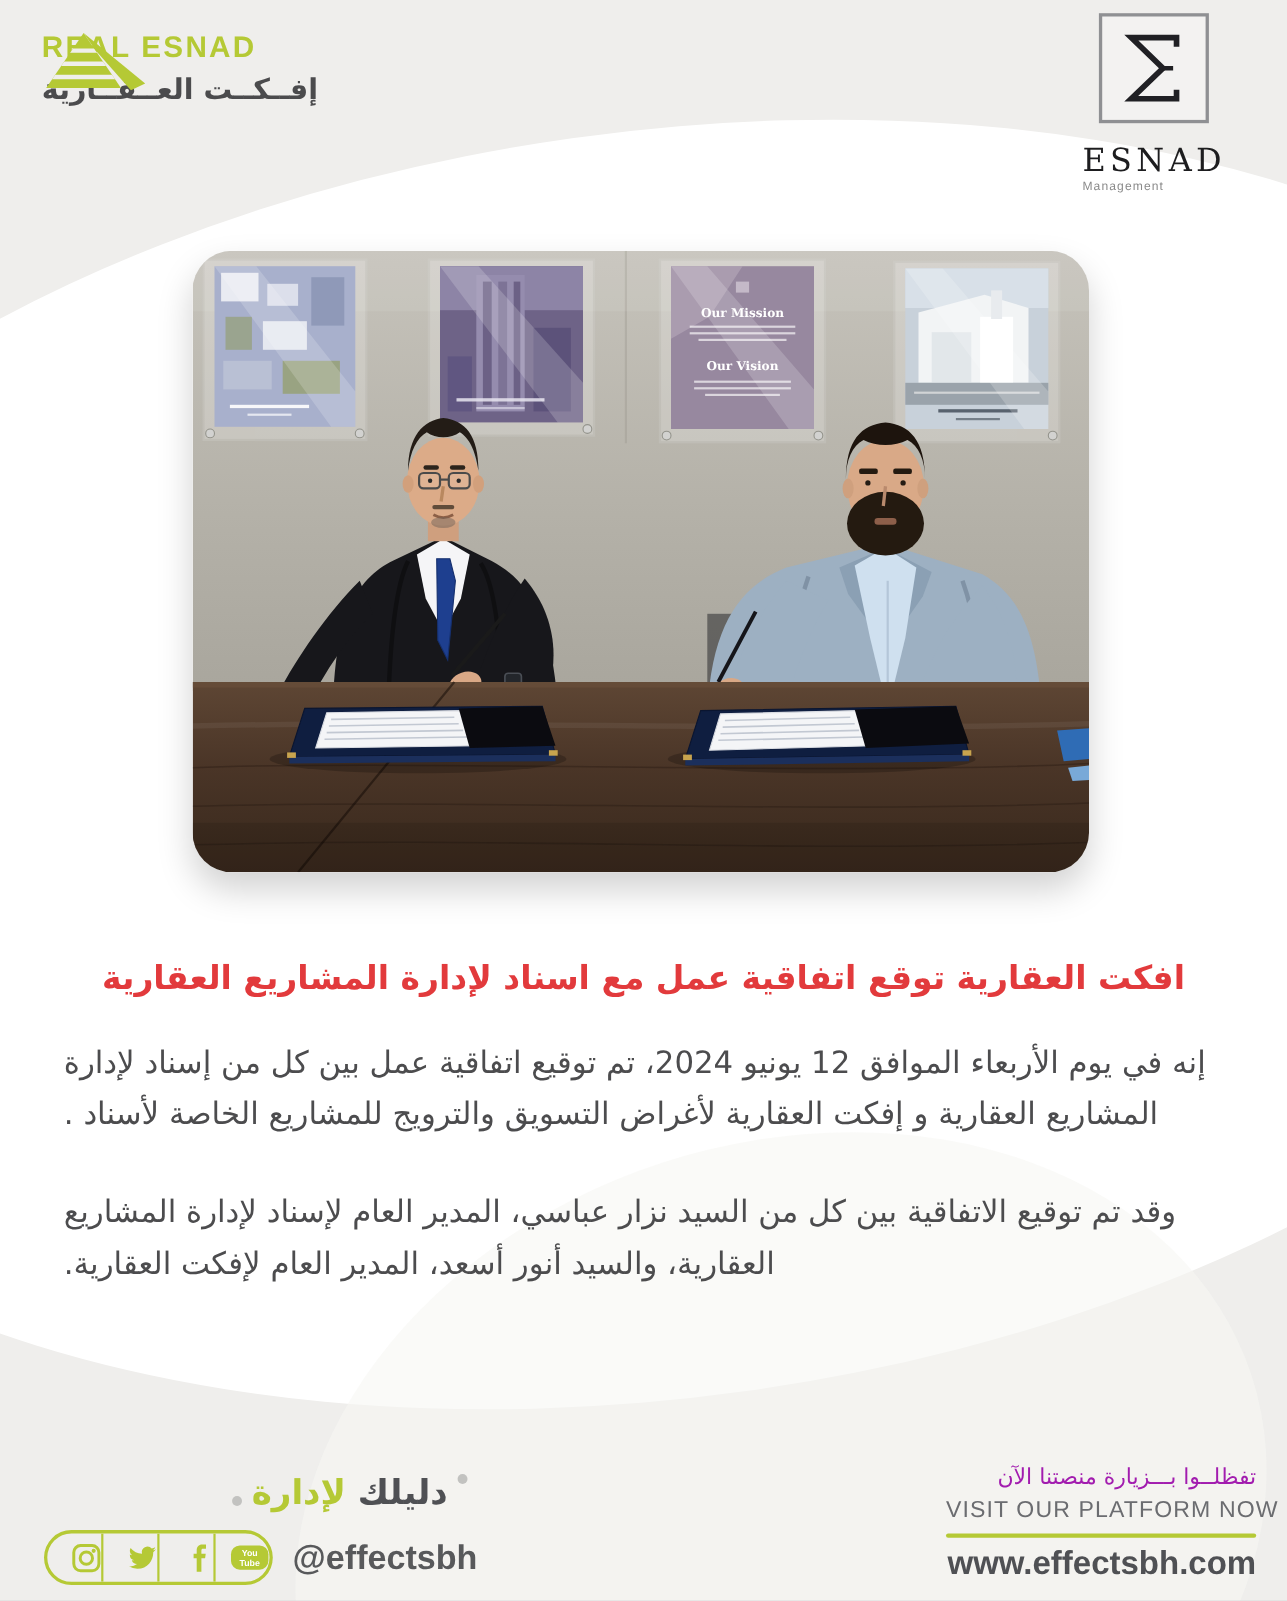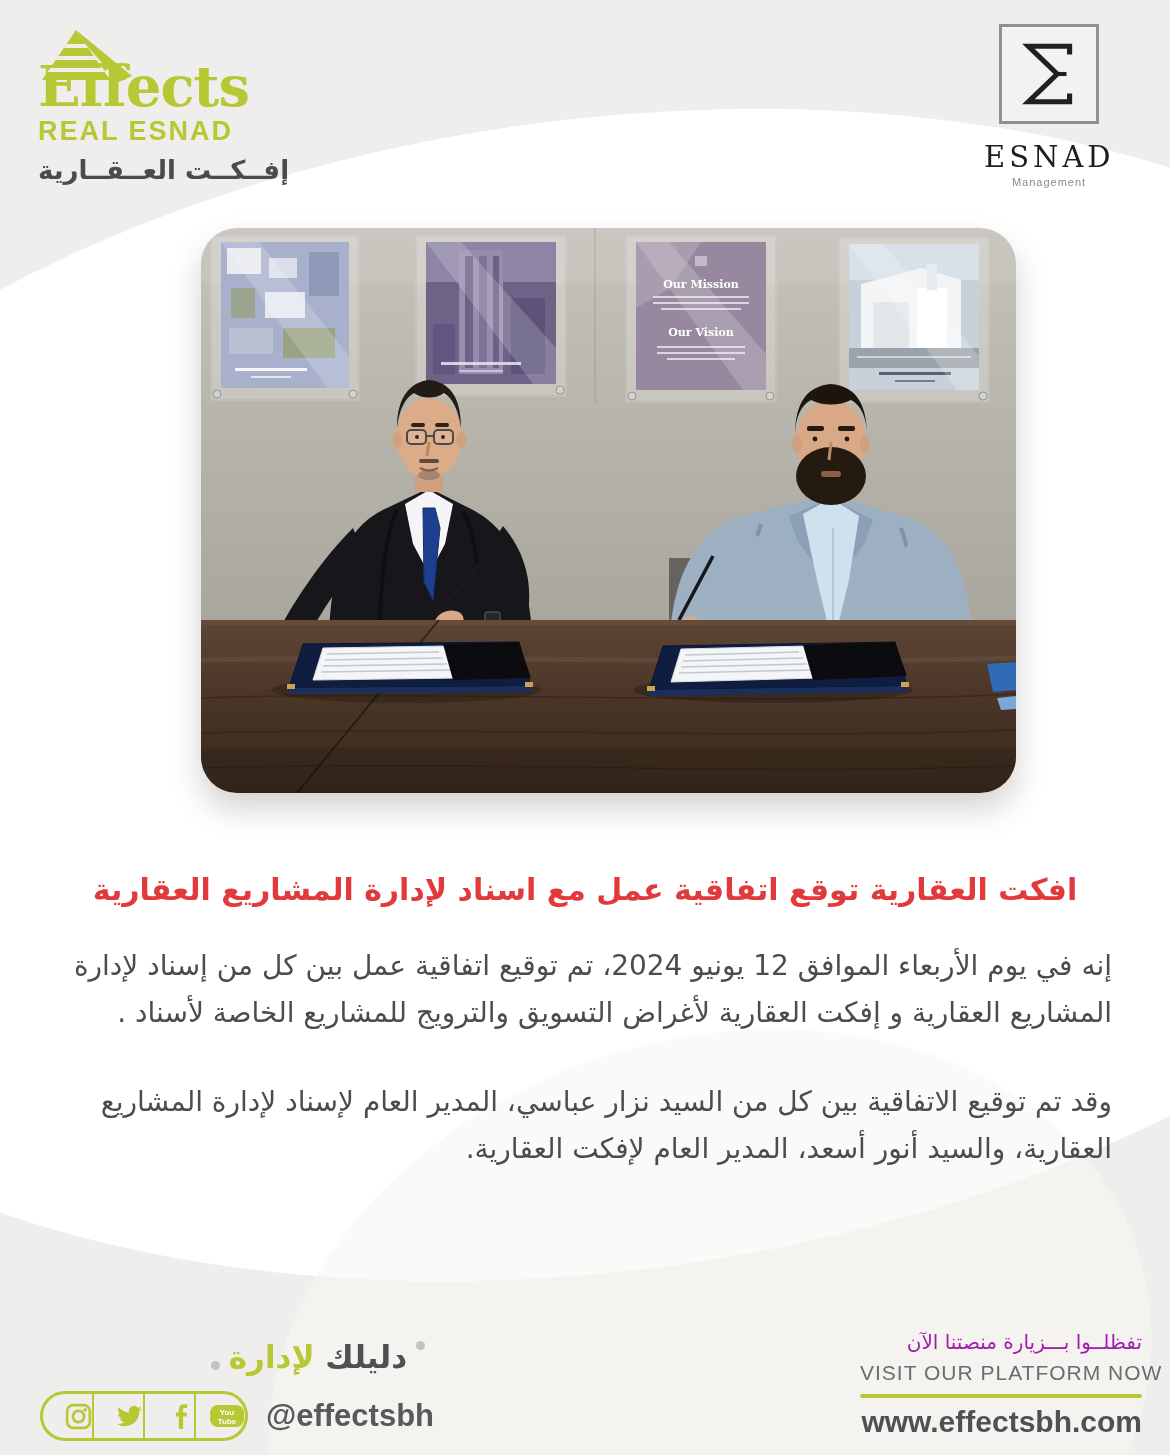--- a/index.html
+++ b/index.html
@@ -11,37 +11,37 @@
 
   
   .logo{position:absolute;left:38px;top:26px;width:260px;}
   .logo-icon{position:absolute;top:4px;left:2px;}
   .logo-name{padding-top:32px;font-family:"DejaVu Serif",serif;font-weight:bold;
              font-size:56px;line-height:1.0;color:#b5c935;letter-spacing:-1px;}
   .logo-tagline{font-family:"Liberation Sans",sans-serif;font-weight:bold;font-size:27px;
                 color:#b5c935;letter-spacing:2px;margin-top:2px;}
   .logo-arabic{direction:rtl;text-align:left;font-weight:bold;font-size:26px;color:#4b4b4d;margin-top:8px;}
 
-  .esnad{position:absolute;top:24px;right:56px;width:130px;text-align:center;}
+  .esnad{position:absolute;top:12px;right:56px;width:130px;}
   .esnad-box{width:94px;height:94px;border:3px solid #8f9093;margin:0 auto;
              display:flex;align-items:center;justify-content:center;background:rgba(255,255,255,0.25);}
   .esnad-name{margin-top:16px;font-family:"DejaVu Serif",serif;font-size:29px;
               letter-spacing:4px;color:#1d1d1f;}
   .esnad-sub{font-size:11px;color:#8a8a8a;letter-spacing:1px;margin-top:2px;
              font-family:"Liberation Sans",sans-serif;}
 
   
   .photo{position:absolute;left:175px;top:228px;width:815px;height:565px;border-radius:36px;
-         overflow:hidden;box-shadow:0 16px 32px rgba(0,0,0,0.18);margin-left:26px;}
+         overflow:hidden;box-shadow:0 16px 32px rgba(0,0,0,0.18);}
   .photo svg{display:block;}
 
   
   .headline{position:absolute;top:872px;left:70px;right:70px;direction:rtl;text-align:center;
             color:#e23a3c;font-size:30px;font-weight:bold;}
-  .para{position:absolute;left:58px;right:58px;direction:rtl;text-align:right;
+  .para{position:absolute;left:58px;right:58px;direction:rtl;text-align:left;
         color:#4c4c4e;font-size:28px;line-height:1.68;}
   .p1{top:942px;}
   .p2{top:1078px;}
 
   
   .footer-left{position:absolute;left:40px;bottom:14px;}
   .tagline{direction:rtl;text-align:right;font-size:31px;font-weight:bold;margin-bottom:16px;white-space:nowrap;}
   .t-gray{color:#4f5054;}
   .t-green{color:#b5c935;}
   .dot{display:inline-block;width:9px;height:9px;border-radius:50%;background:#c2c2c0;margin:0 9px;}
@@ -75,21 +75,20 @@
           </clipPath>
         </defs>
       <polygon points="36,0 70,50 2,50" fill="#b5c935"></polygon>
       <g clip-path="url(#treeclip)" stroke="#efeeec" stroke-width="4">
         <line x1="0" y1="16" x2="74" y2="16"></line>
         <line x1="0" y1="28" x2="74" y2="28"></line>
         <line x1="0" y1="40" x2="74" y2="40"></line>
       </g>
       <polygon points="36,0 92,46 79,52 47,16" fill="#b5c935"></polygon>
     </svg>
-    <div class="logo-name">Effects</div>
     <div class="logo-tagline">REAL ESNAD</div>
     <div class="logo-arabic">إفــكــت العــقــارية</div>
   </div>
 
   <div class="esnad">
     <div class="esnad-box">
       <svg width="62" height="72" viewBox="0 0 60 70">
         <path d="M50,16 V8 H10 L38,35 L10,62 H50 V54" fill="none" stroke="#202024" stroke-width="5"></path>
         <path d="M38,35 h9" fill="none" stroke="#202024" stroke-width="4"></path>
       </svg>

